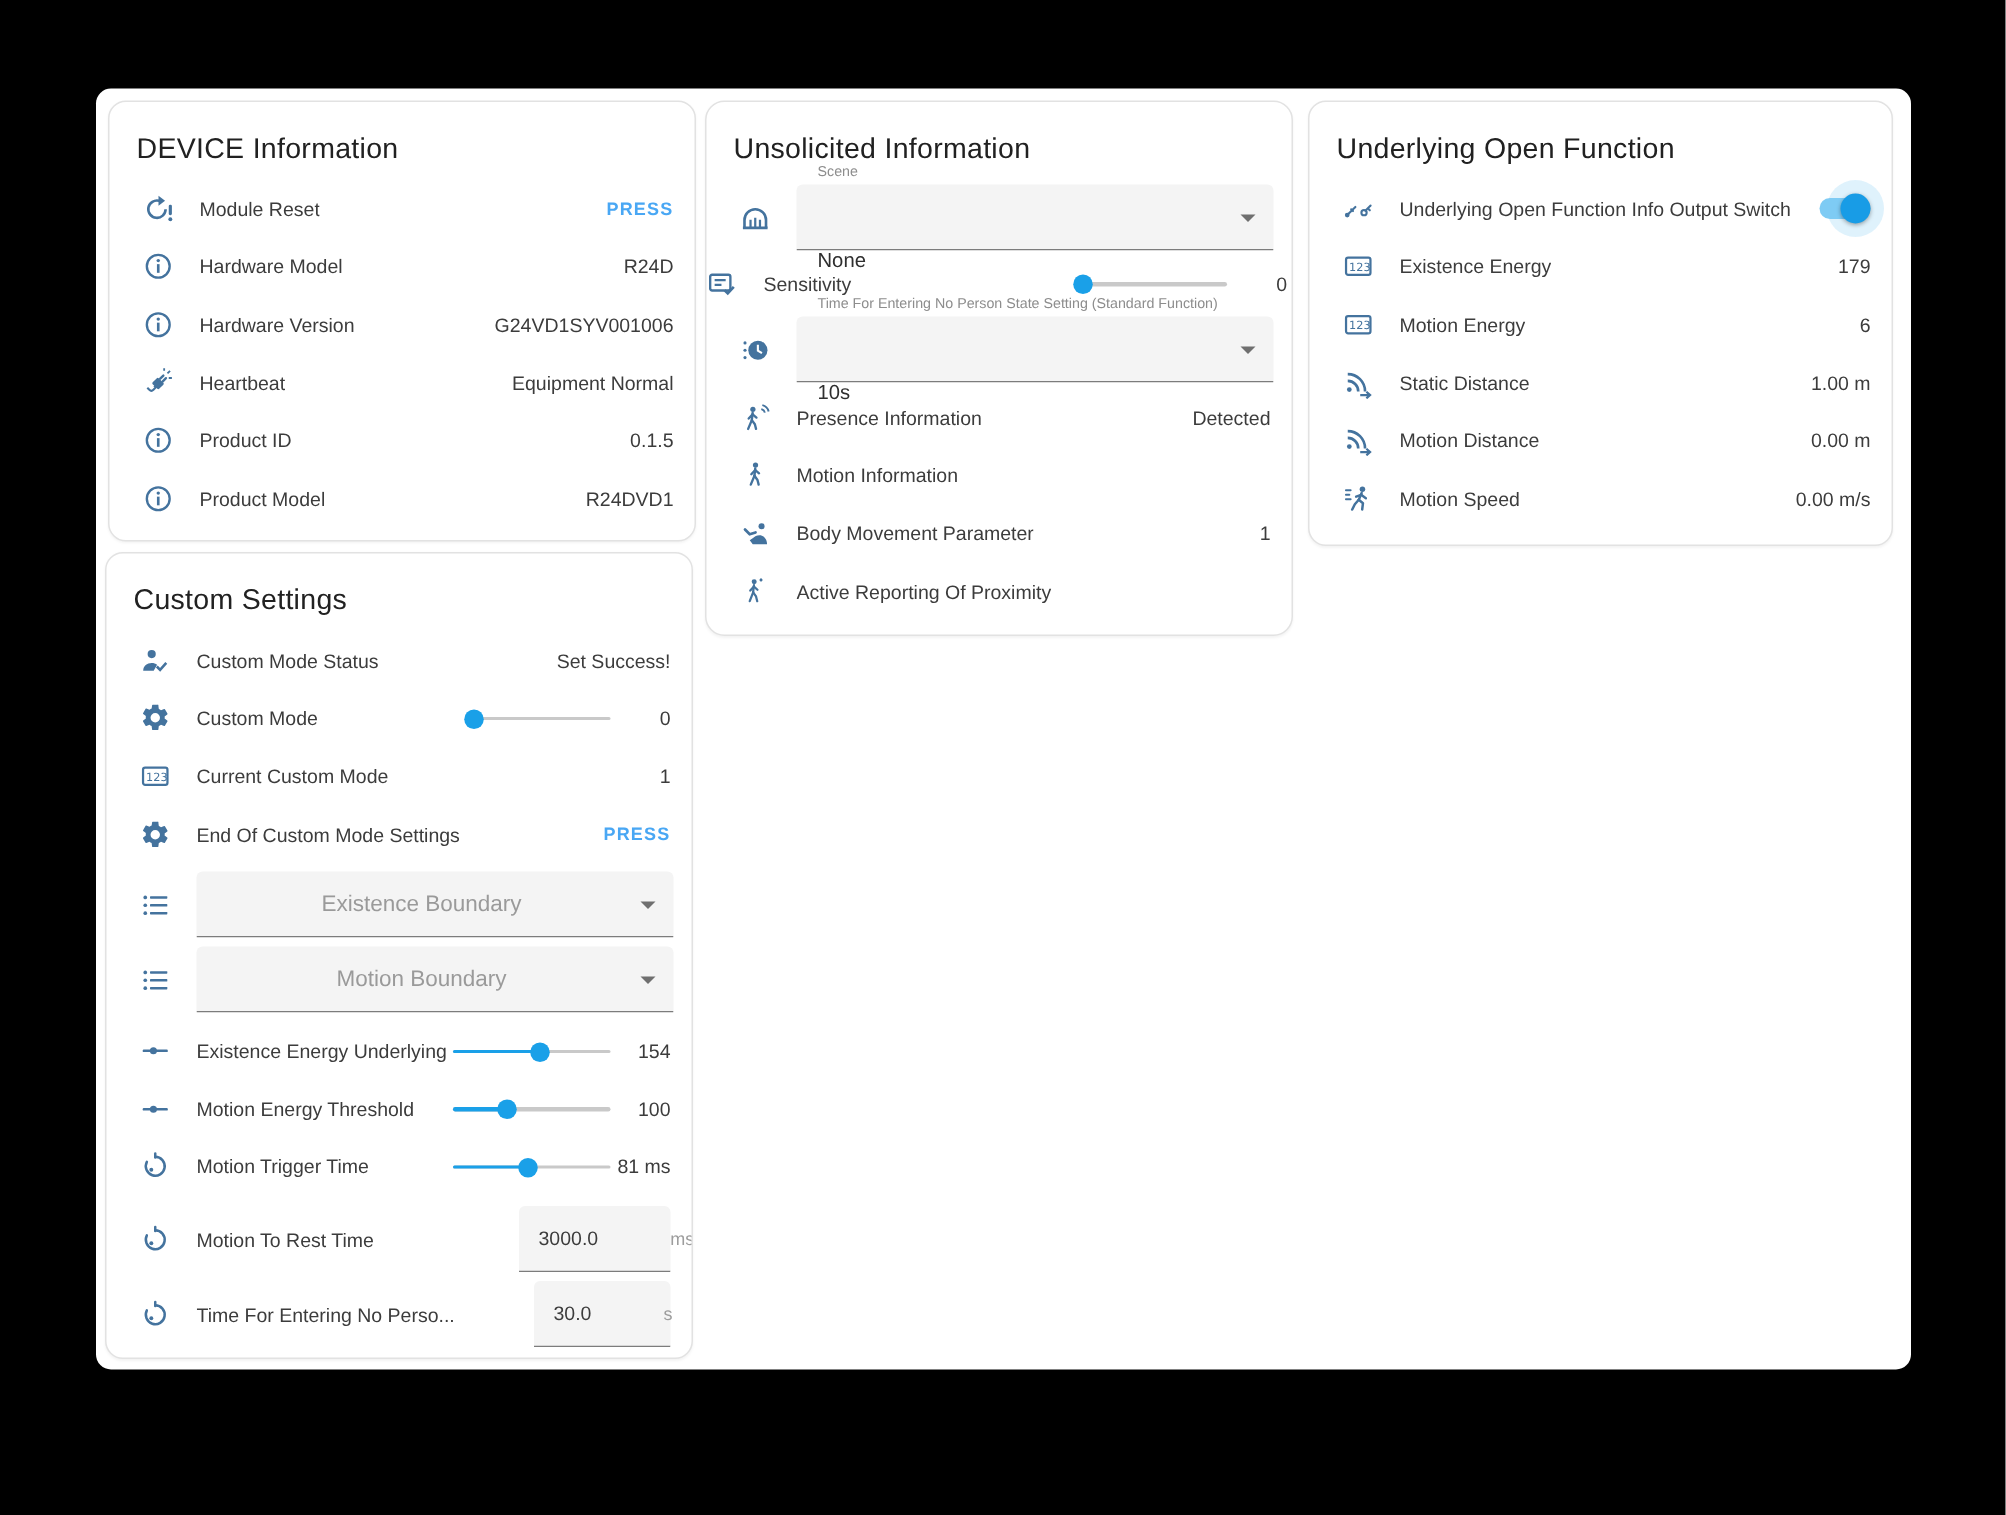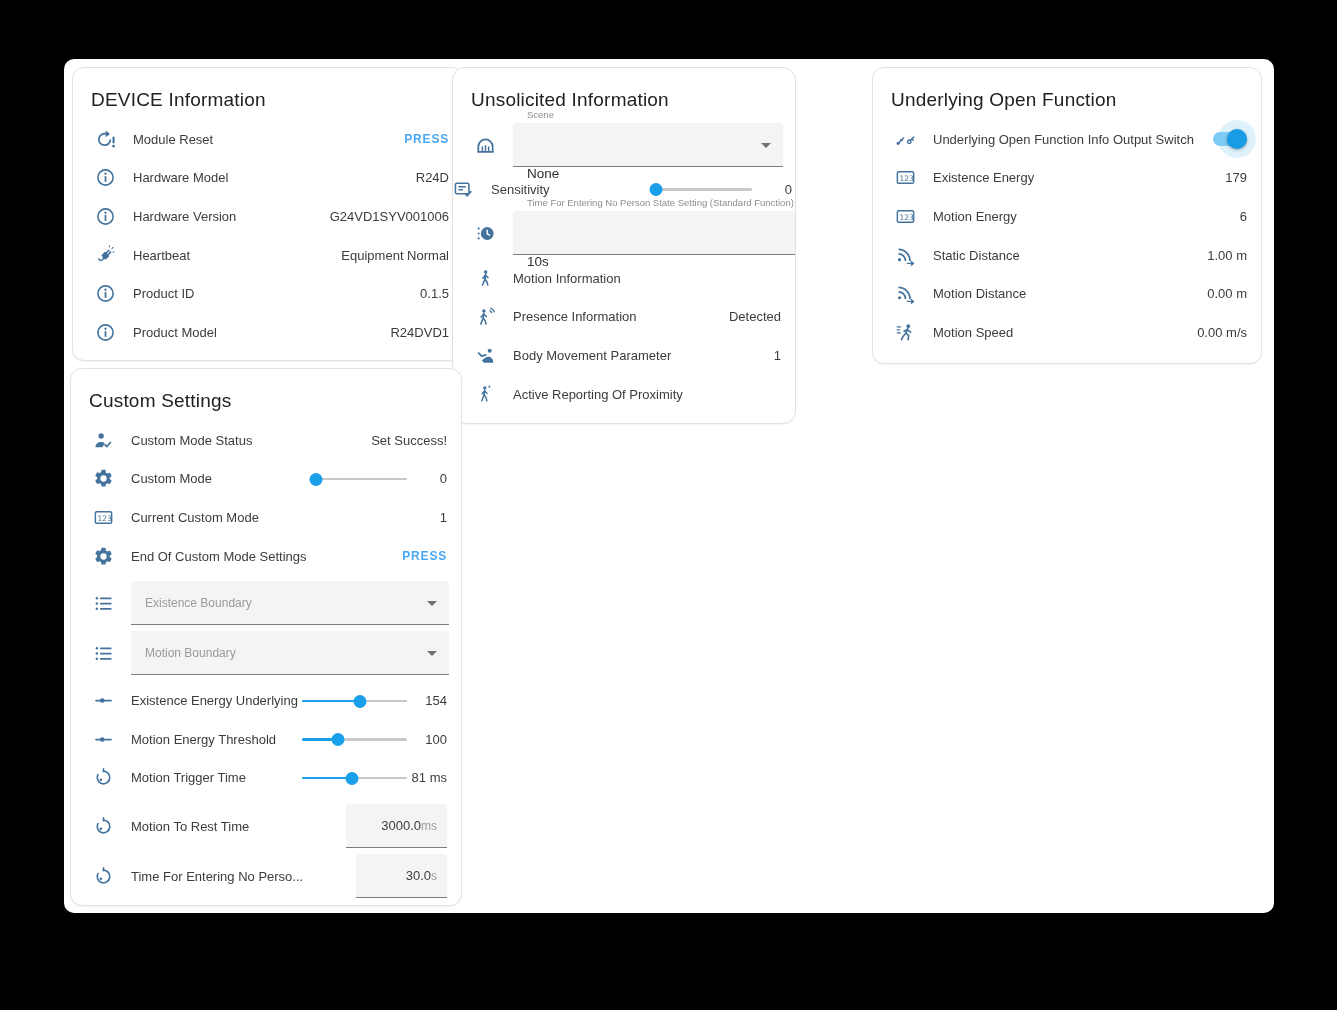--- a/index.html
+++ b/index.html
@@ -12,41 +12,41 @@
     position:absolute;left:64px;top:59px;width:1210px;height:854px;
     background:#fff;border-radius:10px;
   }
   .card{
     position:absolute;background:#fff;border:1px solid #e2e2e2;
     border-radius:12px;box-shadow:0 1px 2px rgba(0,0,0,.05);
     box-sizing:border-box;overflow:hidden;
   }
   #card-device{left:8px;top:8px;width:392px;height:294px;}
   #card-custom{left:6px;top:309px;width:392px;height:538px;}
-  #card-unsolicited{left:388px;top:8px;width:344px;height:357px;border-radius:13px;}
+  #card-unsolicited{left:406px;top:8px;width:392px;height:357px;border-radius:13px;}
   #card-underlying{left:808px;top:8px;width:390px;height:297px;}
   .card-title{font-size:19px;color:#212121;padding:21px 18px 0 18px;letter-spacing:.2px;}
   .rows{padding:0 14px 0 22px;margin-top:9px;}
   .row{display:flex;align-items:center;height:38.6px;}
   .ic{width:21px;height:21px;flex:none;color:#44739e;display:block;}
   .lbl{margin-left:17px;font-size:13px;color:#3c3c3c;white-space:nowrap;overflow:hidden;text-overflow:ellipsis;}
   .val{margin-left:auto;font-size:13px;color:#3c3c3c;white-space:nowrap;padding-left:8px;text-align:right;}
   .press{color:#49a7f4;font-weight:bold;font-size:12px;letter-spacing:.8px;cursor:pointer;}
   
   .select-row{display:flex;align-items:center;padding:0 12px 0 22px;}
   .select-row .ic{margin-right:0;}
   .mselect{
     flex:1;height:44px;margin-left:17px;background:#f4f4f4;
     border-bottom:1px solid #7c7c7c;border-radius:4px 4px 0 0;
     position:relative;display:flex;flex-direction:column;justify-content:center;
     padding:0 32px 0 14px;box-sizing:border-box;cursor:pointer;gap:44px;
   }
   .sel-label{font-size:9.5px;color:#8d8d8d;white-space:nowrap;margin-bottom:2px;}
   .sel-value{font-size:13.5px;color:#2f2f2f;}
-  .sel-placeholder{font-size:12px;color:#9a9a9a;}
+  .sel-placeholder{font-size:15px;color:#9a9a9a;text-align:center;}
   .arrow{
     position:absolute;right:12px;top:50%;margin-top:-2px;
     width:0;height:0;border-left:5px solid transparent;border-right:5px solid transparent;
     border-top:5px solid #6f6f6f;
   }
   
   .slider{position:relative;width:100px;height:14px;margin-left:auto;flex:none;cursor:pointer;}
   .slider.w105{width:105px;}
   .slider .track{position:absolute;left:0;right:0;top:6px;height:2.5px;background:#c9c9c9;border-radius:2px;}
   .slider .fill{position:absolute;left:0;top:6px;height:2.5px;background:#1aa0e8;border-radius:2px;}
@@ -56,22 +56,22 @@
   
   .toggle{position:relative;width:34px;height:20px;margin-left:auto;flex:none;cursor:pointer;}
   .toggle .halo{position:absolute;right:-9px;top:-9px;width:38px;height:38px;border-radius:50%;background:rgba(26,160,232,.14);}
   .toggle .track{position:absolute;left:0;top:3px;width:34px;height:14px;border-radius:7px;background:#7ecbf4;}
   .toggle .thumb{position:absolute;right:0;top:0;width:20px;height:20px;border-radius:50%;background:#189ce6;box-shadow:0 1px 3px rgba(0,0,0,.35);}
   
   .input-row{display:flex;align-items:center;height:50px;padding:0 14px 0 22px;}
   .minput{
     margin-left:auto;width:101px;height:44px;background:#f4f4f4;
     border-bottom:1px solid #7c7c7c;border-radius:4px 4px 0 0;
-    display:flex;align-items:center;justify-content:flex-end;
-    padding:0 10px 0 13px;box-sizing:border-box;flex:none;
+    display:flex;align-items:center;justify-content:space-between;
+    padding:0 10px 0 13px;box-sizing:border-box;flex:none;gap:48px;
   }
   .minput.narrow{width:91px;}
   .minput .in-val{font-size:13px;color:#3c3c3c;}
   .minput .in-unit{font-size:12px;color:#9d9d9d;}
   .mt12{margin-top:12px;}
   .mt6{margin-top:6px;}
   .mt4{margin-top:4px;}
   .svg-defs{position:absolute;width:0;height:0;overflow:hidden;}
 </style>
 </head>
@@ -301,31 +301,31 @@
         </svg>
       <div class="mselect">
         <span class="sel-label">Time For Entering No Person State Setting (Standard Function)</span>
         <span class="sel-value">10s</span>
         <span class="arrow"></span>
       </div>
     </div>
     <div class="rows-tight" style="margin-top:4px;">
       <div class="row">
         <svg class="ic">
+            <use href="#i-walk-waves"></use>
+          </svg>
+        <span class="lbl">Presence Information</span>
+        <span class="val">Detected</span>
+      </div>
+      <div class="row">
+        <svg class="ic">
             <use href="#i-walk"></use>
           </svg>
         <span class="lbl">Motion Information</span>
         <span class="val"></span>
-      </div>
-      <div class="row">
-        <svg class="ic">
-            <use href="#i-walk-waves"></use>
-          </svg>
-        <span class="lbl">Presence Information</span>
-        <span class="val">Detected</span>
       </div>
       <div class="row">
         <svg class="ic">
             <use href="#i-body-move"></use>
           </svg>
         <span class="lbl">Body Movement Parameter</span>
         <span class="val">1</span>
       </div>
       <div class="row">
         <svg class="ic">

